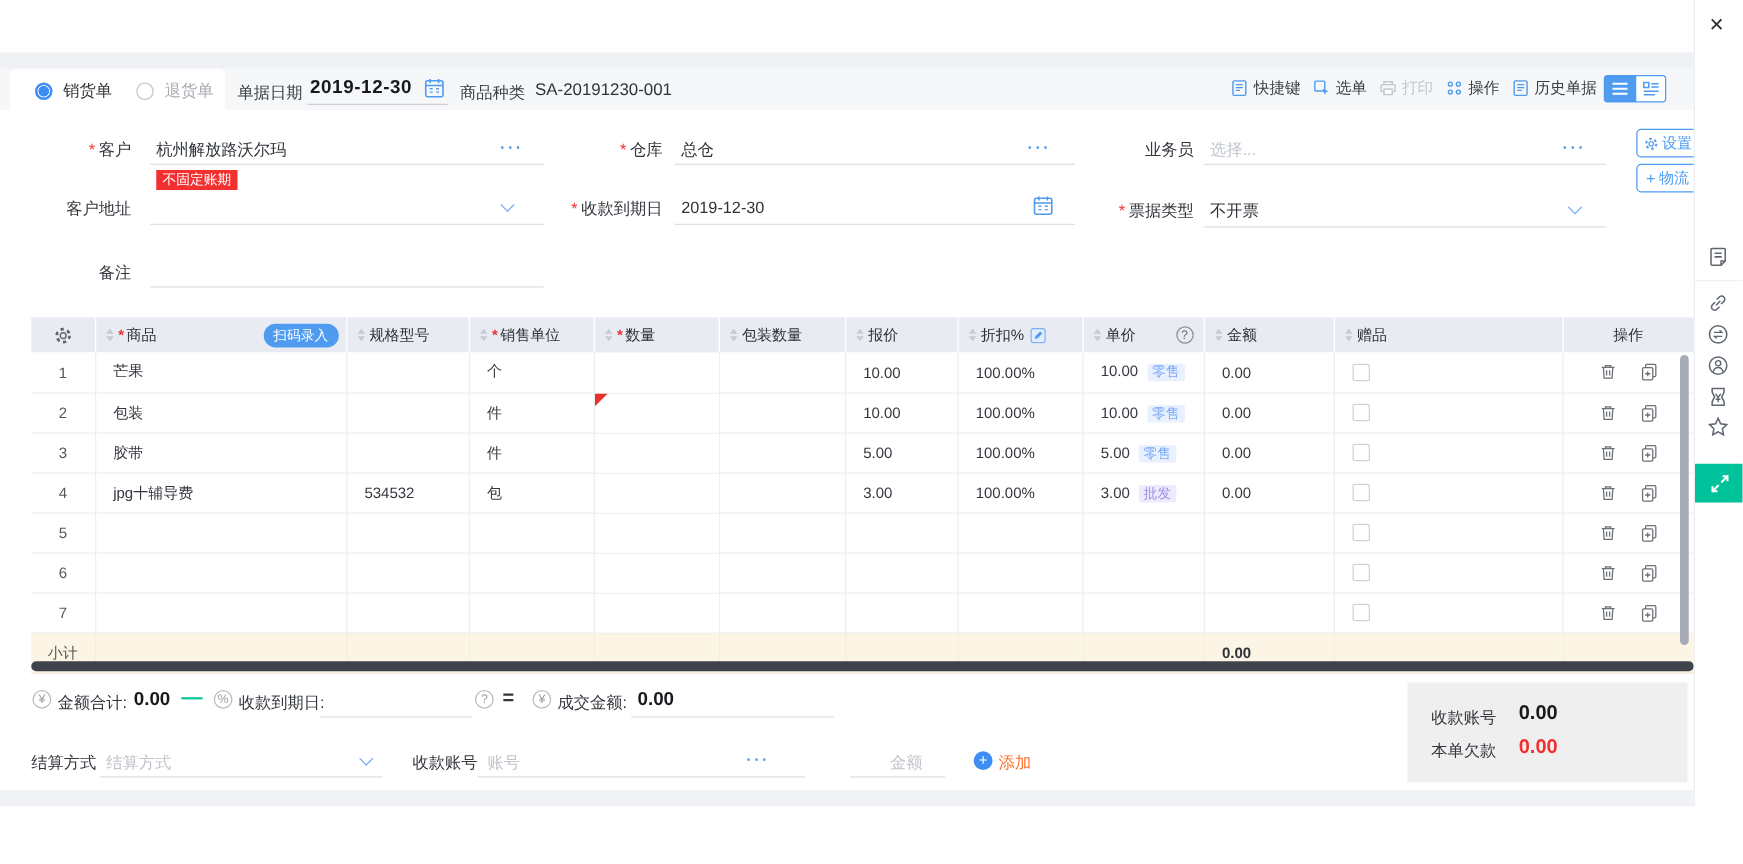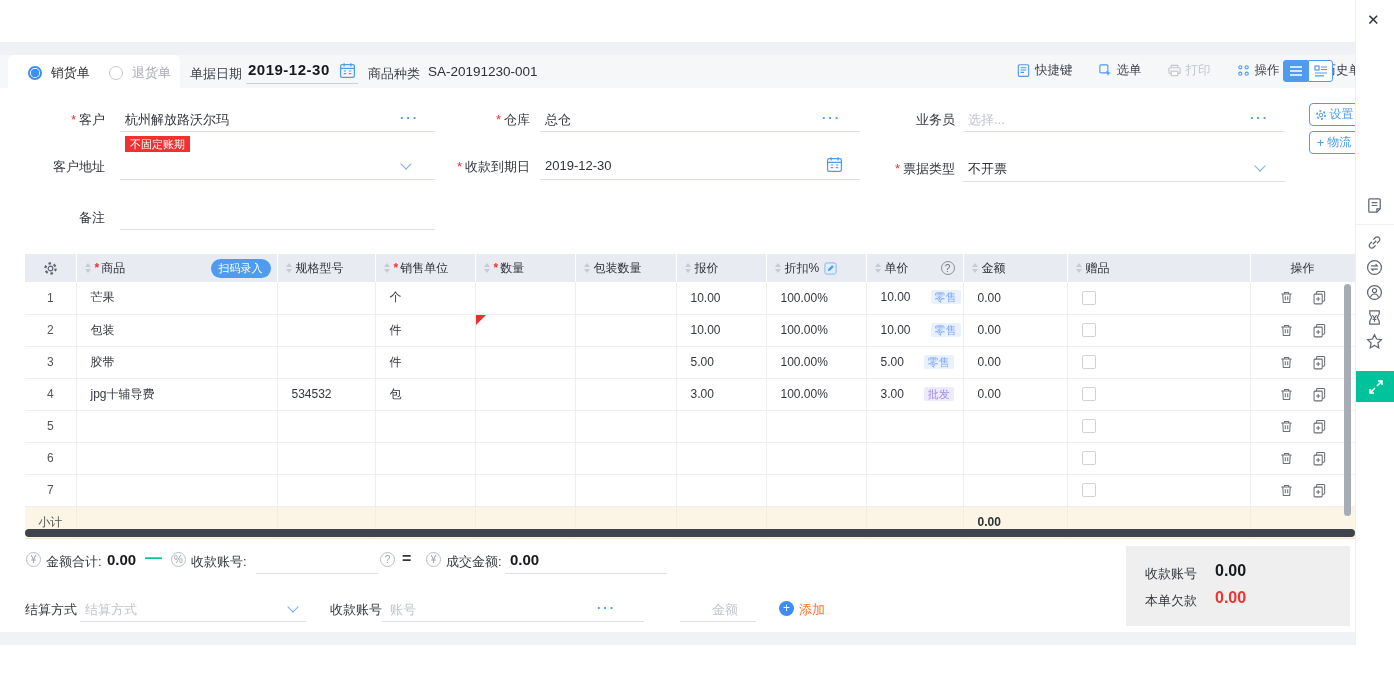--- a/index.html
+++ b/index.html
@@ -17,21 +17,21 @@
 .toolbar{position:absolute;left:0;top:55px;width:1355px;height:33px;background:#F6F7F9}
 .radio-panel{position:absolute;left:8px;top:0;width:172px;height:33px;background:#fff;border-radius:5px 5px 0 0}
 .radio{display:inline-block;width:14px;height:14px;border-radius:50%;vertical-align:middle}
 .radio.checked{border:2px solid #3D8DF5;background:radial-gradient(circle,#3D8DF5 0 4px,#fff 4.5px)}
 .radio.un{border:1px solid #C4C8CF;background:#fff}
 .radio-lbl{font-size:13px;vertical-align:middle;margin-left:5px}
 .tb-label{position:absolute;top:10px;font-size:13px;color:#3a3f46}
 .tb-date{position:absolute;left:248px;top:6px;font-size:15px;font-weight:bold;color:#17191d;letter-spacing:.5px}
 .tb-line{position:absolute;left:246px;top:28px;width:112px;height:1px;background:#CBCED4}
 .tb-no{position:absolute;left:428px;top:9px;font-size:13.5px;color:#2e3238}
-.tb-actions{position:absolute;left:1016px;top:7px;display:flex;gap:25px;align-items:center}
+.tb-actions{position:absolute;left:984px;top:7px;display:flex;gap:9px;align-items:center}
 .tb-act{display:flex;align-items:center;gap:4px;font-size:12.5px;color:#3a3f45;cursor:pointer;white-space:nowrap}
 .tb-act.disabled{color:#C2C6CC}
 .ticon{display:inline-flex}
 .view-toggle{position:absolute;left:1283px;top:5px;display:flex}
 .vt{width:25px;height:22px;display:flex;align-items:center;justify-content:center;border:1px solid #4E9BF0;background:#fff;cursor:pointer}
 .vt.on{background:#4E9BF0;border-radius:3px 0 0 3px}
 .vt.off{border-radius:0 3px 3px 0}
 
 
 .flabel{position:absolute;font-size:13px;color:#33373d;text-align:right}
@@ -57,21 +57,21 @@
 .th-in{display:flex;align-items:center;height:28px;padding-left:8px}
 .th-center{justify-content:center;padding-left:0}
 .sort{display:inline-flex;flex-direction:column;gap:2px;margin-right:4px}
 .sort i{width:0;height:0;border-left:3.5px solid transparent;border-right:3.5px solid transparent}
 .sort .up{border-bottom:4px solid #C6CAD2}
 .sort .dn{border-top:4px solid #C6CAD2}
 .star{color:#F23030;font-weight:bold;margin-right:2px}
 .scan-badge{margin-left:auto;margin-right:6px;background:#4E9BF0;color:#fff;font-size:11px;padding:2px 8px;border-radius:10px;cursor:pointer}
 .q-icon{margin-left:auto;margin-right:8px;width:14px;height:14px;border:1px solid #8a8f98;border-radius:50%;color:#6b7077;font-size:10px;line-height:13px;text-align:center}
 .edit-ic{margin-left:5px;display:inline-flex}
-.tag{font-size:11px;padding:1px 4px;border-radius:2px;margin-left:20px}
+.tag{font-size:11px;padding:1px 4px;border-radius:2px;margin-left:7px}
 .tag.retail{color:#7AA8F8;background:#E8F1FD}
 .tag.wholesale{color:#A08FE6;background:#EDEAFB}
 .flag{position:absolute;left:0;top:0;width:0;height:0;border-top:10px solid #E9302D;border-right:10px solid transparent}
 .cb{display:inline-block;width:14px;height:14px;border:1px solid #CDD1D9;border-radius:2px;background:#fff;vertical-align:middle;cursor:pointer}
 .op{display:inline-flex;margin:0 9px;cursor:pointer;vertical-align:middle}
 .subamt{font-weight:bold;color:#2e3238}
 .vbar{position:absolute;left:1319px;top:30px;width:7px;height:232px;background:#A6ABB5;border-radius:4px;cursor:pointer}
 .hbar{position:absolute;left:0;top:275px;width:1330px;height:8px;background:#3F434B;border-radius:4px;cursor:pointer}
 
 
@@ -569,21 +569,21 @@
     </table>
     <div class="vbar"></div>
     <div class="hbar"></div>
   </div>
 
   <span class="circ" style="left:26px;top:552px">¥</span>
   <span class="t-lbl" style="left:46px;top:553px">金额合计:</span>
   <span class="t-val" style="left:107px;top:551px">0.00</span>
   <span class="t-minus" style="left:145px;top:548px">—</span>
   <span class="circ" style="left:171px;top:552px">%</span>
-  <span class="t-lbl" style="left:191px;top:553px">收款账号:</span>
+  <span class="t-lbl" style="left:191px;top:553px">收款到期日:</span>
   <span class="fval" style="left:262px;top:553px"></span>
   <div class="fline" style="left:256px;top:573px;width:122px"></div>
   <span class="circ" style="left:380px;top:552px">?</span>
   <span class="t-eq" style="left:402px;top:550px">=</span>
   <span class="circ" style="left:426px;top:552px">¥</span>
   <span class="t-lbl" style="left:446px;top:553px">成交金额:</span>
   <span class="t-val" style="left:510px;top:551px">0.00</span>
   <div class="fline" style="left:505px;top:573px;width:162px"></div>
 
   <span class="t-lbl" style="left:25px;top:601px">结算方式</span>

